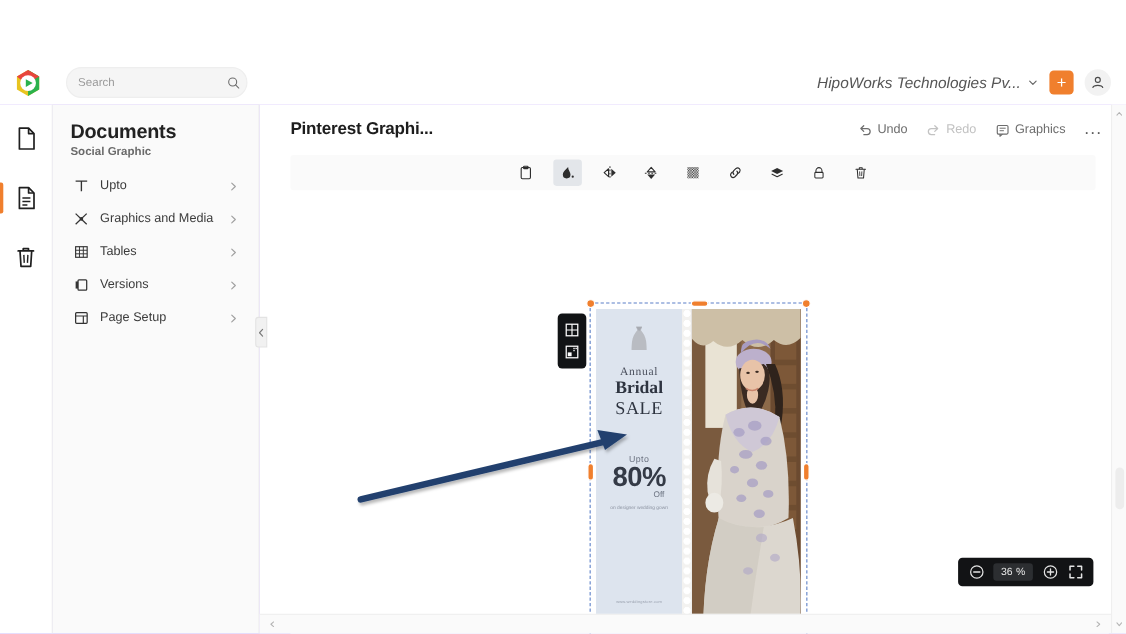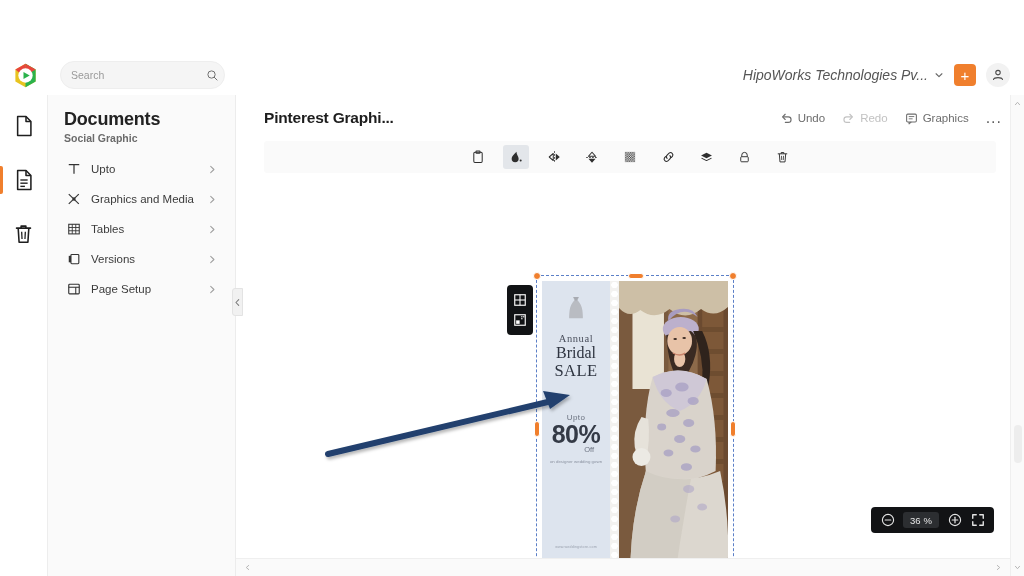--- a/index.html
+++ b/index.html
@@ -131,27 +131,27 @@
     background:#ffffff; overflow:hidden;
   }
 
   
   .artboard {
     position:absolute; left: 278px; top: 100px; width: 186px; height: 294px;
     background:#dfe5ee;
     display:flex;
   }
   .ab-left {
-    width: 68px; height: 100%; background:#dde4ee;
+    width: 78px; height: 100%; background:#dde4ee;
     display:flex; flex-direction:column; align-items:center;
     padding-top: 14px; position:relative;
   }
   .dress-ico { width: 22px; height: 26px; margin-bottom: 12px; }
   .ab-annual { font-size: 10.5px; color:#4a4f5c; font-family:"Liberation Serif", serif; letter-spacing:.6px;}
-  .ab-bridal { font-size: 16px; color:#2e3440; font-family:"Liberation Serif", serif; line-height:1.05; margin-top:1px;}
+  .ab-bridal { font-size: 16px; color:#2e3440; font-family:"Liberation Serif", serif; line-height:1.05; margin-top:1px;font-weight:bold;}
   .ab-sale { font-size: 16.5px; color:#2e3440; font-family:"Liberation Serif", serif; letter-spacing:.5px; line-height:1.05;}
   .ab-upto { font-size: 8px; color:#6b7280; margin-top: 34px; letter-spacing:.4px;}
   .ab-pct { font-size: 25px; color:#343a46; font-weight:600; line-height:1; letter-spacing:-0.5px;}
   .ab-off { font-size: 7.5px; color:#6b7280; align-self:flex-end; margin-right:16px; margin-top:-2px;}
   .ab-note { font-size:4.4px; color:#8b92a0; text-align:center; line-height:1.5; margin-top:5px; filter: blur(0.35px);}
   .ab-url { position:absolute; bottom: 26px; font-size:3.6px; color:#9aa1ae; filter: blur(0.4px); letter-spacing:.2px;}
 
   .ab-lace {
     width: 9px; height:100%;
     background:

